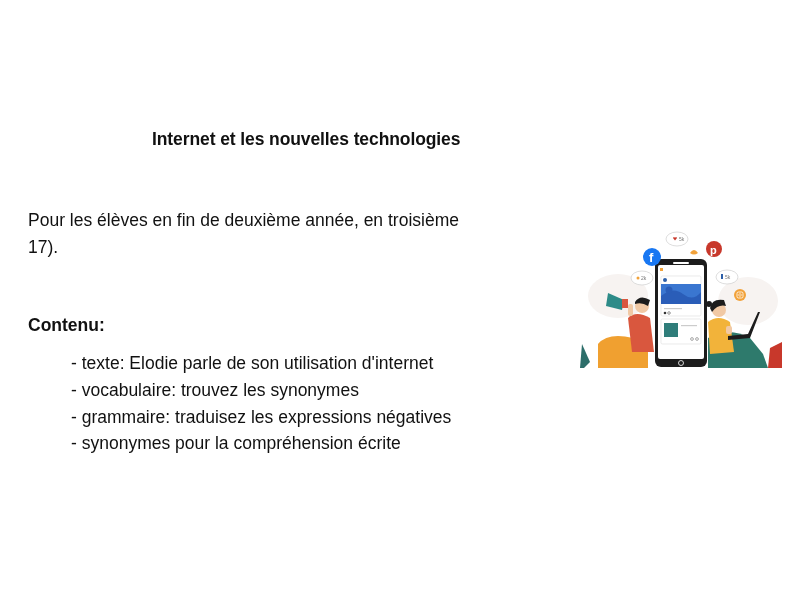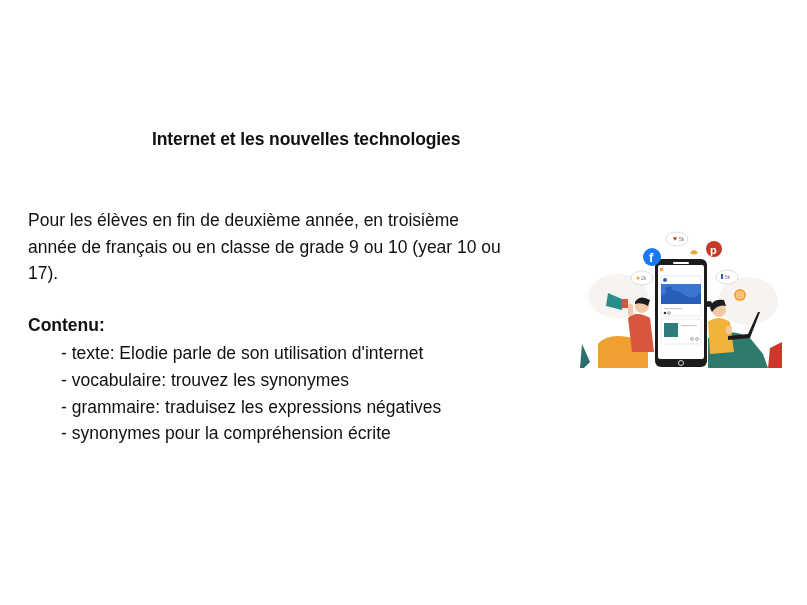--- a/index.html
+++ b/index.html
@@ -1,33 +1,32 @@
 <!DOCTYPE html>
 <html><head>
   <meta charset="utf-8">
   <style>
     html, body { margin: 0; padding: 0; background: #ffffff; }
     body { width: 807px; height: 605px; position: relative; overflow: hidden;
            font-family: "Liberation Sans", "DejaVu Sans", sans-serif; color: #111; }
     .title { position: absolute; left: 124px; top: 129px; font-size: 17.5px; font-weight: bold; letter-spacing: -0.1px; margin-left: 28px; }
     .intro { position: absolute; left: 28px; top: 207px; width: 540px; font-size: 17.5px; line-height: 26.5px; }
     .contenu-label { position: absolute; left: 28px; top: 315px; font-size: 17.5px; font-weight: bold; }
-    .items { position: absolute; left: 61px; top: 340px; margin: 0; padding: 0; list-style: none; font-size: 17.5px; }
+    .items { position: absolute; left: 61px; top: 340px; margin: 10px; padding: 0; list-style: none; font-size: 17.5px; }
     .items li { height: 26.8px; line-height: 26.8px; white-space: nowrap; }
     .illus { position: absolute; left: 578px; top: 226px; width: 205px; height: 142px; }
   </style>
 </head>
 <body>
 
 <div>
   <div class="title">Internet et les nouvelles technologies</div>
 
   <div class="intro">
     <div>Pour les élèves en fin de deuxième année, en troisième</div>
-    <div>année de français ou en classe de grade 9 ou 10 (year 10 ou</div>
     <div>17).</div>
   </div>
 
   <div class="contenu-label">Contenu:</div>
 
   <ul class="items">
     <li>- texte: Elodie parle de son utilisation d'internet</li>
     <li>- vocabulaire: trouvez les synonymes</li>
     <li>- grammaire: traduisez les expressions négatives</li>
     <li>- synonymes pour la compréhension écrite</li>

